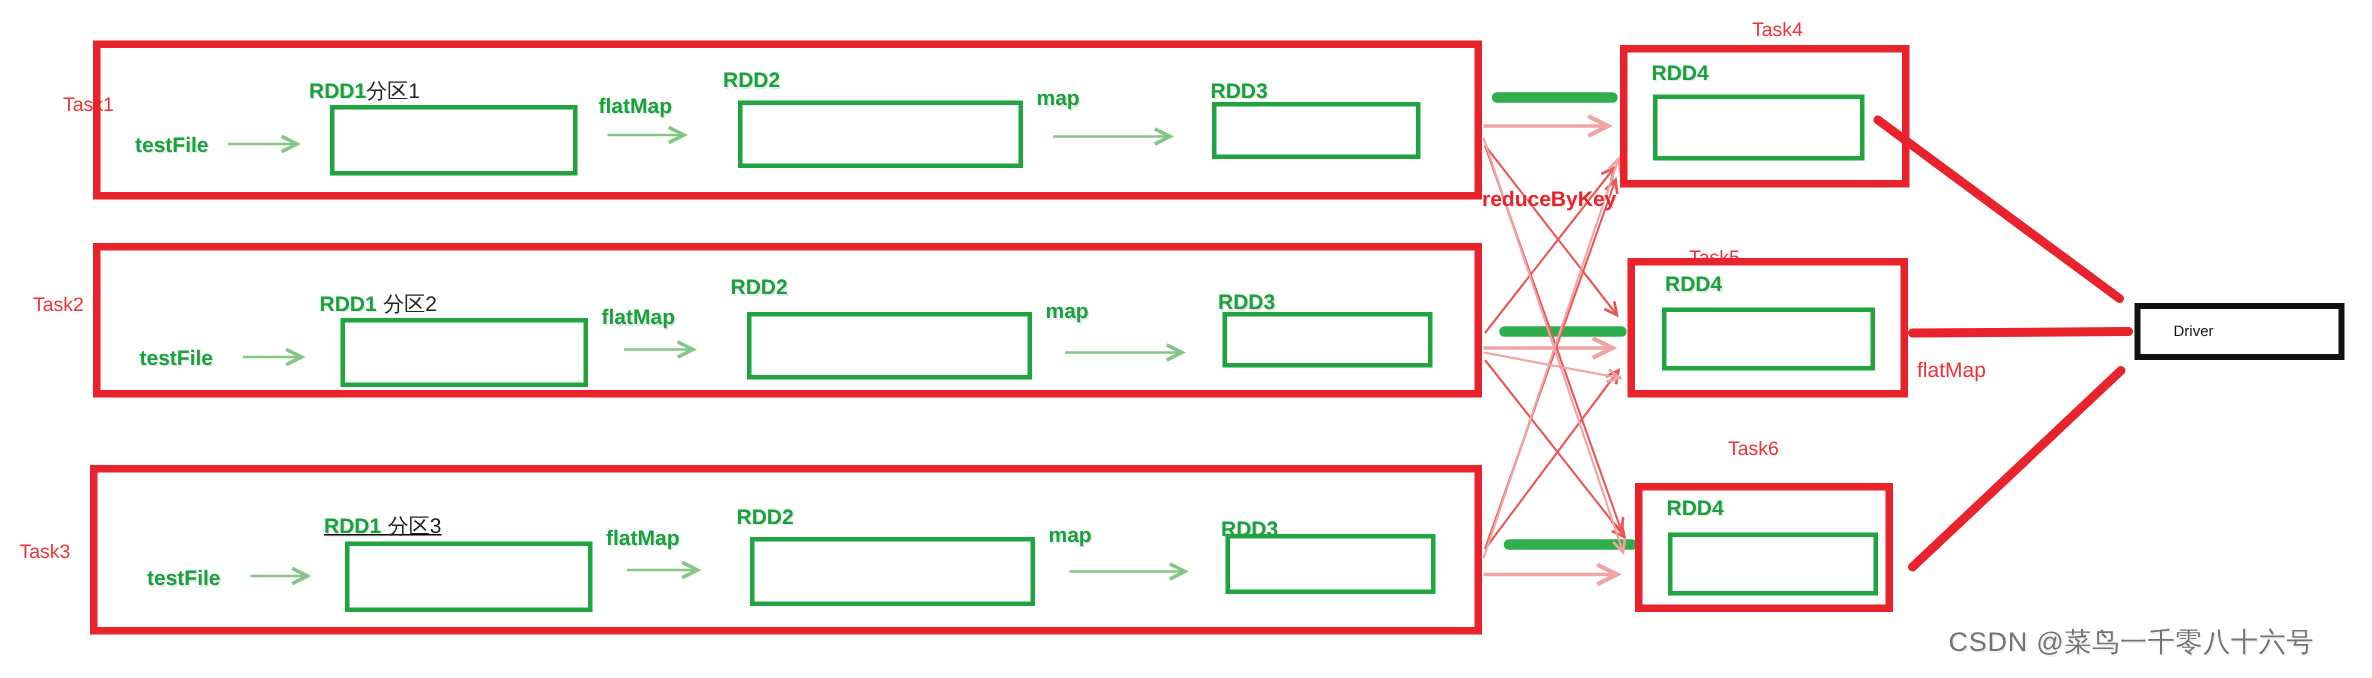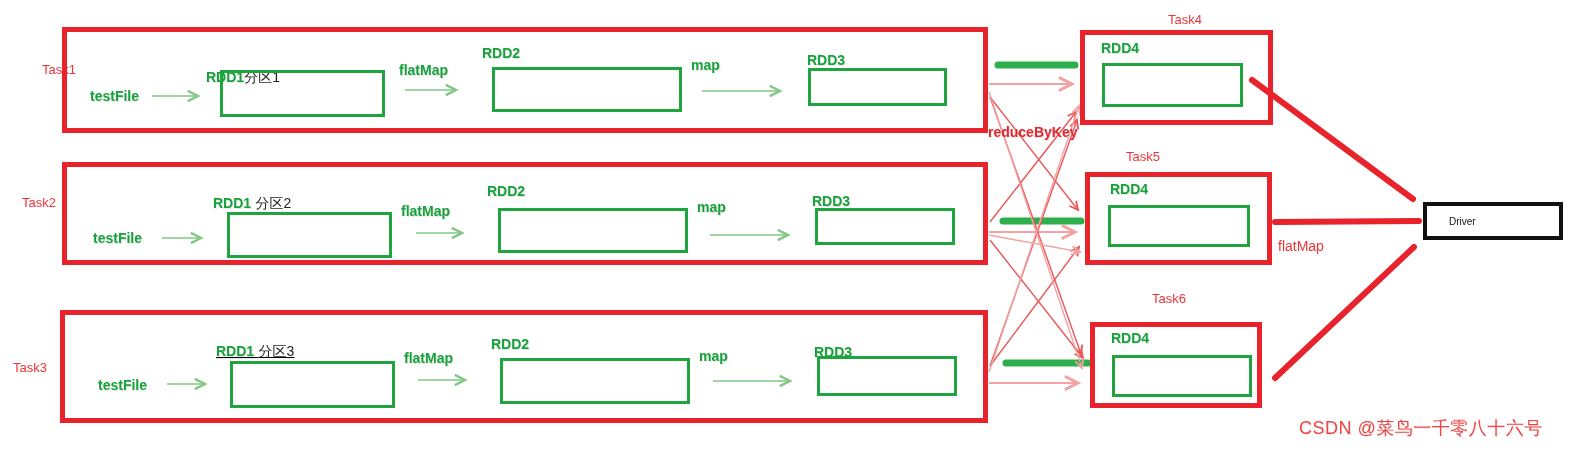--- a/index.html
+++ b/index.html
@@ -60,21 +60,21 @@
   }
   .klabel{
     color:#222;
     font-weight:normal;
     font-size:14px;
     text-shadow:none;
   }
   .rddline{white-space:nowrap;}
   .watermark{
     position:absolute;
-    color:#ef4444;
+    color:#737373;
     font-size:18px;
     letter-spacing:.5px;
     text-shadow:1px 1px 0 #f0f0f0;
     white-space:nowrap;
   }
 </style>
 </head>
 <body>
 
 <div id="stage">
@@ -128,21 +128,21 @@
     <g stroke="#e8232b" stroke-width="6" stroke-linecap="round">
       <line x1="1252" y1="80" x2="1413" y2="199"></line>
       <line x1="1275" y1="222" x2="1419" y2="221"></line>
       <line x1="1275" y1="378" x2="1414" y2="247"></line>
     </g>
   </svg>
 
   <span class="rlabel" style="left:22px;top:62px;margin-left:20px;">Task1</span>
   <div class="task-box" style="left:62px;top:27px;width:926px;height:106px;"></div>
   <span class="glabel" style="left:90px;top:88px;">testFile</span>
-  <div class="abs rddline" style="left:206px;top:52px;margin-top:16px;">
+  <div class="abs rddline" style="left:206px;top:52px;">
     <span class="glabel" style="position:static;">RDD1</span><span class="klabel">分区1</span>
   </div>
   <div class="green-box" style="left:220px;top:70px;width:165px;height:47px;"></div>
   <span class="glabel" style="left:399px;top:62px;">flatMap</span>
   <span class="glabel" style="left:482px;top:45px;">RDD2</span>
   <div class="green-box" style="left:492px;top:67px;width:190px;height:45px;"></div>
   <span class="glabel" style="left:691px;top:57px;">map</span>
   <span class="glabel" style="left:807px;top:52px;">RDD3</span>
   <div class="green-box" style="left:808px;top:68px;width:139px;height:38px;"></div>
 
@@ -174,21 +174,21 @@
   <span class="glabel" style="left:814px;top:344px;">RDD3</span>
   <div class="green-box" style="left:817px;top:356px;width:140px;height:40px;"></div>
 
   <span class="rlabel-bold" style="left:988px;top:124px;">reduceByKey</span>
 
   <span class="rlabel" style="left:1168px;top:12px;">Task4</span>
   <div class="rtask-box" style="left:1080px;top:30px;width:193px;height:95px;"></div>
   <span class="glabel" style="left:1101px;top:40px;">RDD4</span>
   <div class="green-box" style="left:1102px;top:63px;width:141px;height:44px;"></div>
 
-  <span class="rlabel" style="left:1126px;top:149px;">Task5</span>
+  <span class="rlabel" style="left:1126px;top:164px;">Task5</span>
   <div class="rtask-box" style="left:1085px;top:172px;width:187px;height:93px;"></div>
   <span class="glabel" style="left:1110px;top:181px;">RDD4</span>
   <div class="green-box" style="left:1108px;top:205px;width:142px;height:42px;"></div>
 
   <span class="rlabel" style="left:1152px;top:291px;">Task6</span>
   <div class="rtask-box" style="left:1090px;top:322px;width:172px;height:86px;"></div>
   <span class="glabel" style="left:1111px;top:330px;">RDD4</span>
   <div class="green-box" style="left:1112px;top:355px;width:140px;height:42px;"></div>
 
   <span class="rlabel" style="left:1278px;top:238px;font-size:14px;">flatMap</span>

